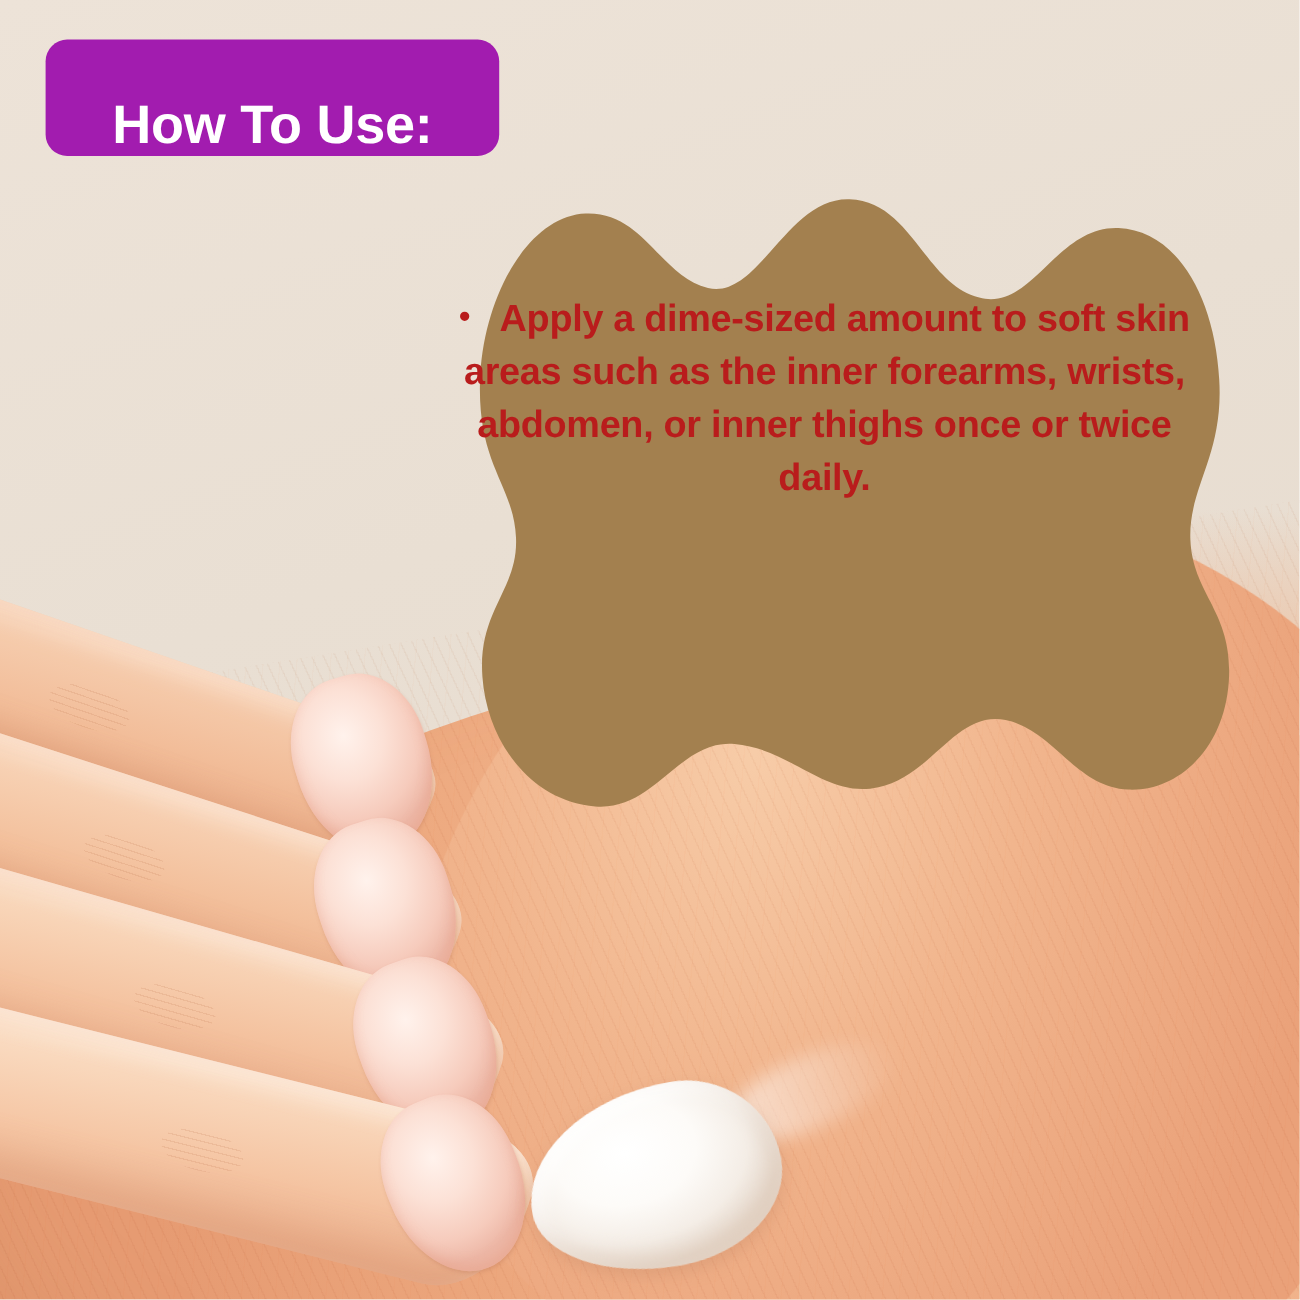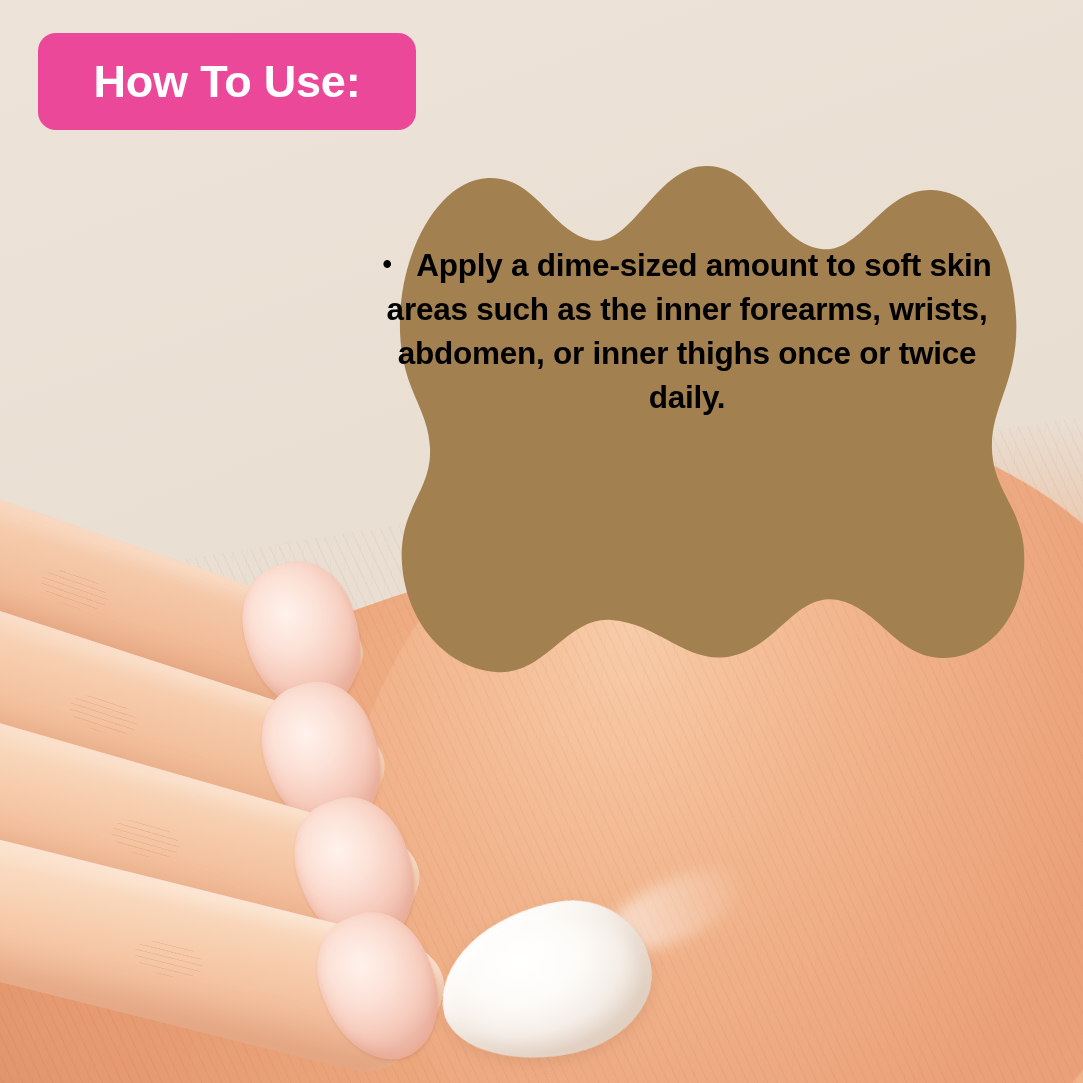--- a/index.html
+++ b/index.html
@@ -149,24 +149,24 @@
     filter: blur(7px);
   }
 
   
   #header-badge {
     position: absolute;
     left: 38px;
     top: 33px;
     width: 378px;
     height: 97px;
-    background: #ec4899;
+    background: #a21caf;
     border-radius: 18px;
     display: flex;
-    align-items: center;
+    align-items: flex-end;
     justify-content: center;
   }
   #header-badge .badge-text {
     color: #FFFFFF;
     font-size: 45px;
     font-weight: 700;
     letter-spacing: -0.2px;
     white-space: nowrap;
   }
 
@@ -179,21 +179,21 @@
     height: 630px;
   }
   #blob-wrap svg { display: block; width: 100%; height: 100%; }
 
   
   #blob-copy {
     position: absolute;
     left: 382px;
     top: 243px;
     width: 610px;
-    color: #000000;
+    color: #b91c1c;
     text-align: center;
   }
   .bullet-row {
     display: block;
     font-size: 31.5px;
     font-weight: 700;
     line-height: 1.40;
     letter-spacing: -0.25px;
     text-align: center;
   }

